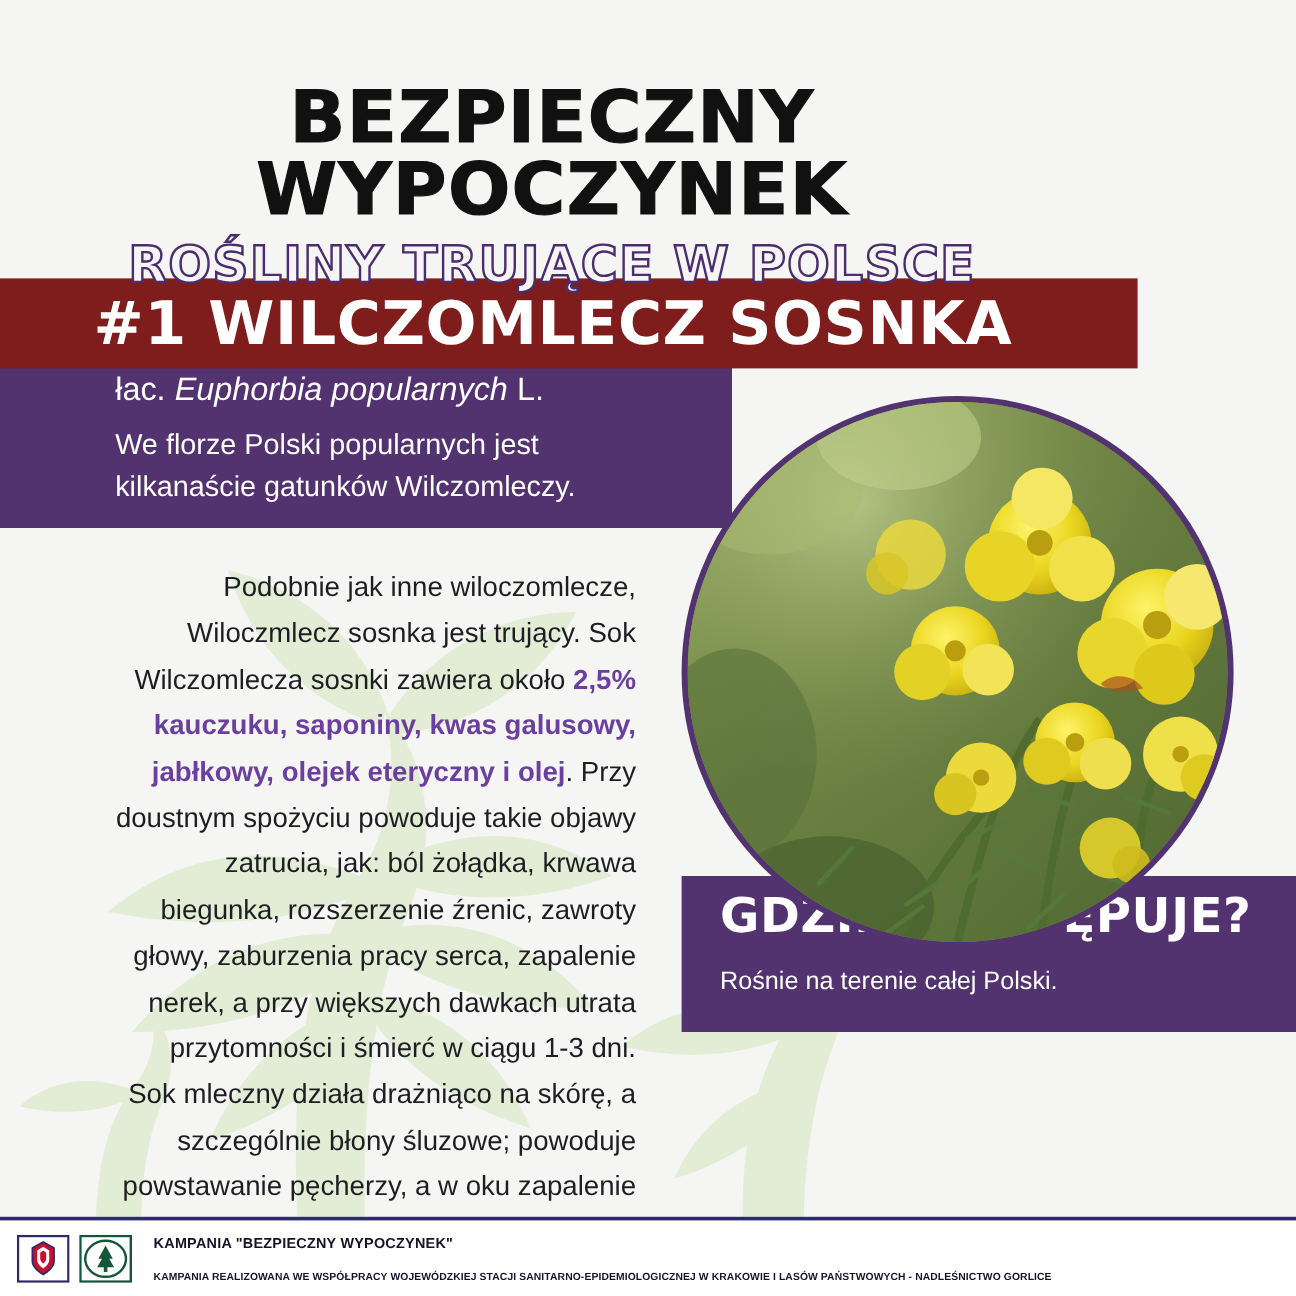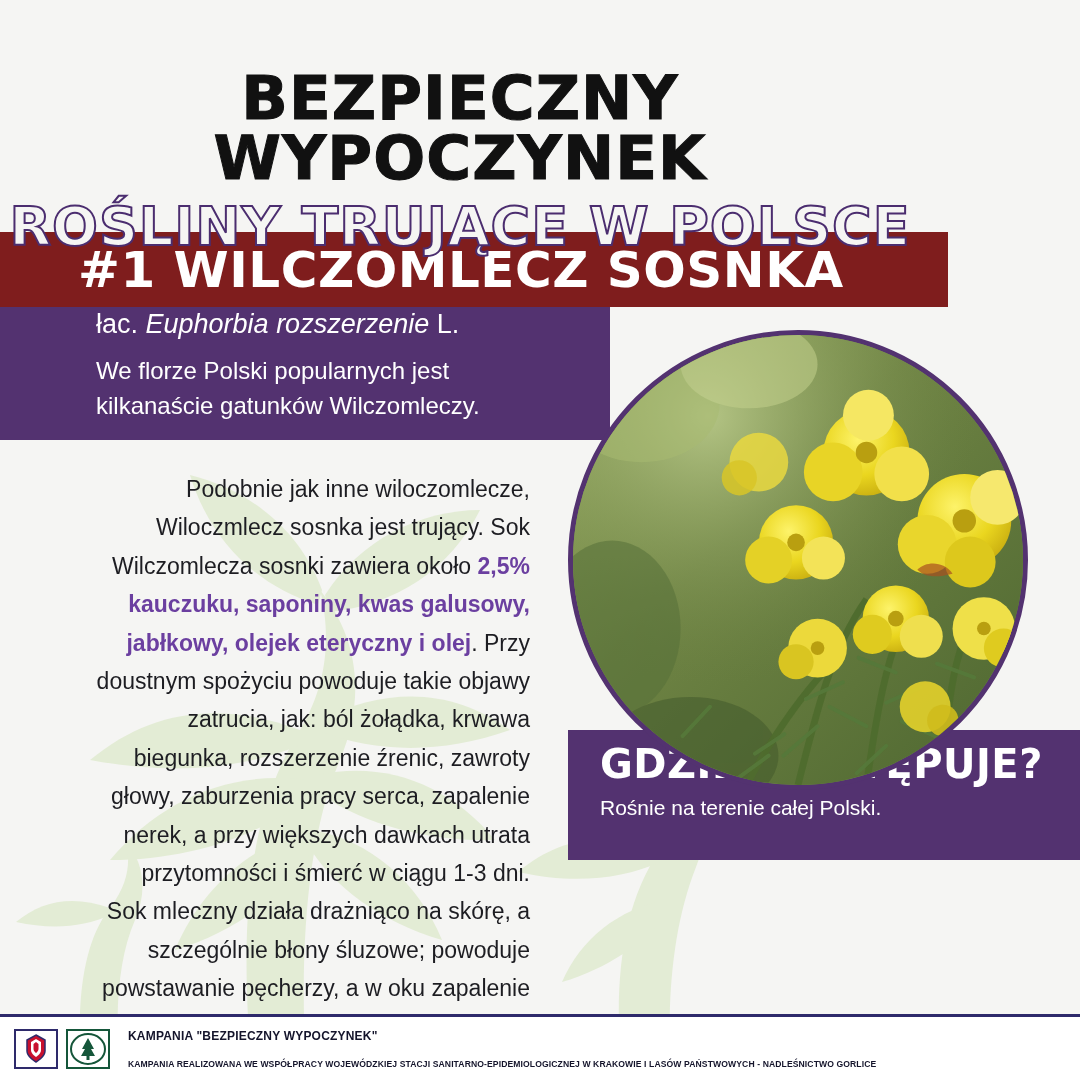--- a/index.html
+++ b/index.html
@@ -39,21 +39,21 @@
     letter-spacing: 1px;
     color: #111111;
     line-height: 1.0;
     -webkit-text-stroke: 1px #111;
     transform: scaleX(1.02);
   }
   .title-2 {
     margin-top: 12px;
     font-family: "DejaVu Sans", sans-serif;
     font-weight: 900;
-    font-size: 54px;
+    font-size: 42px;
     letter-spacing: 1px;
     line-height: 1.0;
     color: #f5f5f3;
     -webkit-text-stroke: 2px #4b2d6f;
     text-shadow: 0 0 0 #fff;
   }
 
   .band-title {
     position: absolute;
     top: 232px; left: 0;
@@ -134,21 +134,21 @@
   }
   .where-title {
     font-family: "DejaVu Sans", sans-serif;
     font-weight: 900;
     font-size: 40px;
     color: #ffffff;
     letter-spacing: 0.5px;
     line-height: 1.0;
   }
   .where-text {
-    margin-top: 12px;
+    margin-top: 22px;
     color: #ffffff;
     font-size: 21px;
   }
 
   
   .footer {
     position: absolute;
     left: 0; bottom: 0;
     width: 1080px; height: 66px;
     background: #ffffff;
@@ -197,21 +197,21 @@
   <div class="title-block">
     <div class="title-1">BEZPIECZNY  WYPOCZYNEK</div>
     <div class="title-2">ROŚLINY TRUJĄCE W POLSCE</div>
   </div>
 
   <div class="band-title">
     <div class="title-3">#1 WILCZOMLECZ SOSNKA</div>
   </div>
 
   <div class="intro-panel">
-    <div class="latin"><span>łac. </span><span class="it">Euphorbia rozszerzenie</span><span> L.</span></div>
+    <div class="latin"><span>łac. </span><span class="it">Euphorbia popularnych</span><span> L.</span></div>
     <div class="intro-text">We florze Polski popularnych jest kilkanaście gatunków Wilczomleczy.</div>
   </div>
 
   <div class="body-panel">
     <p class="body-text"><span>Podobnie jak inne wiloczomlecze, Wiloczmlecz sosnka jest trujący. Sok Wilczomlecza sosnki zawiera około </span><span class="hl">2,5% kauczuku, saponiny, kwas galusowy, jabłkowy, olejek eteryczny i olej</span><span>. Przy doustnym spożyciu powoduje takie objawy zatrucia, jak: ból żołądka, krwawa biegunka, rozszerzenie źrenic, zawroty głowy, zaburzenia pracy serca, zapalenie nerek, a przy większych dawkach utrata przytomności i śmierć w ciągu 1-3 dni. Sok mleczny działa drażniąco na skórę, a szczególnie błony śluzowe; powoduje powstawanie pęcherzy, a w oku zapalenie spojówki i rogówki.</span></p>
   </div>
 
   <div class="photo">
     <svg viewBox="0 0 460 460" preserveAspectRatio="xMidYMid slice">
       <defs>

